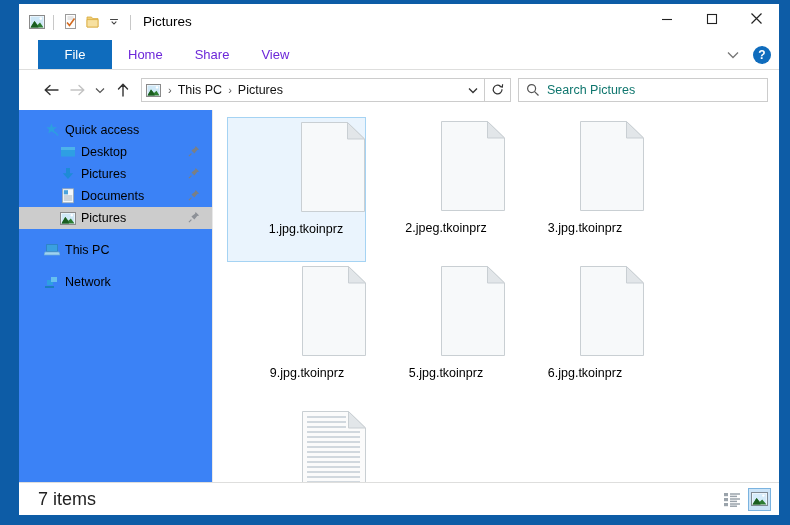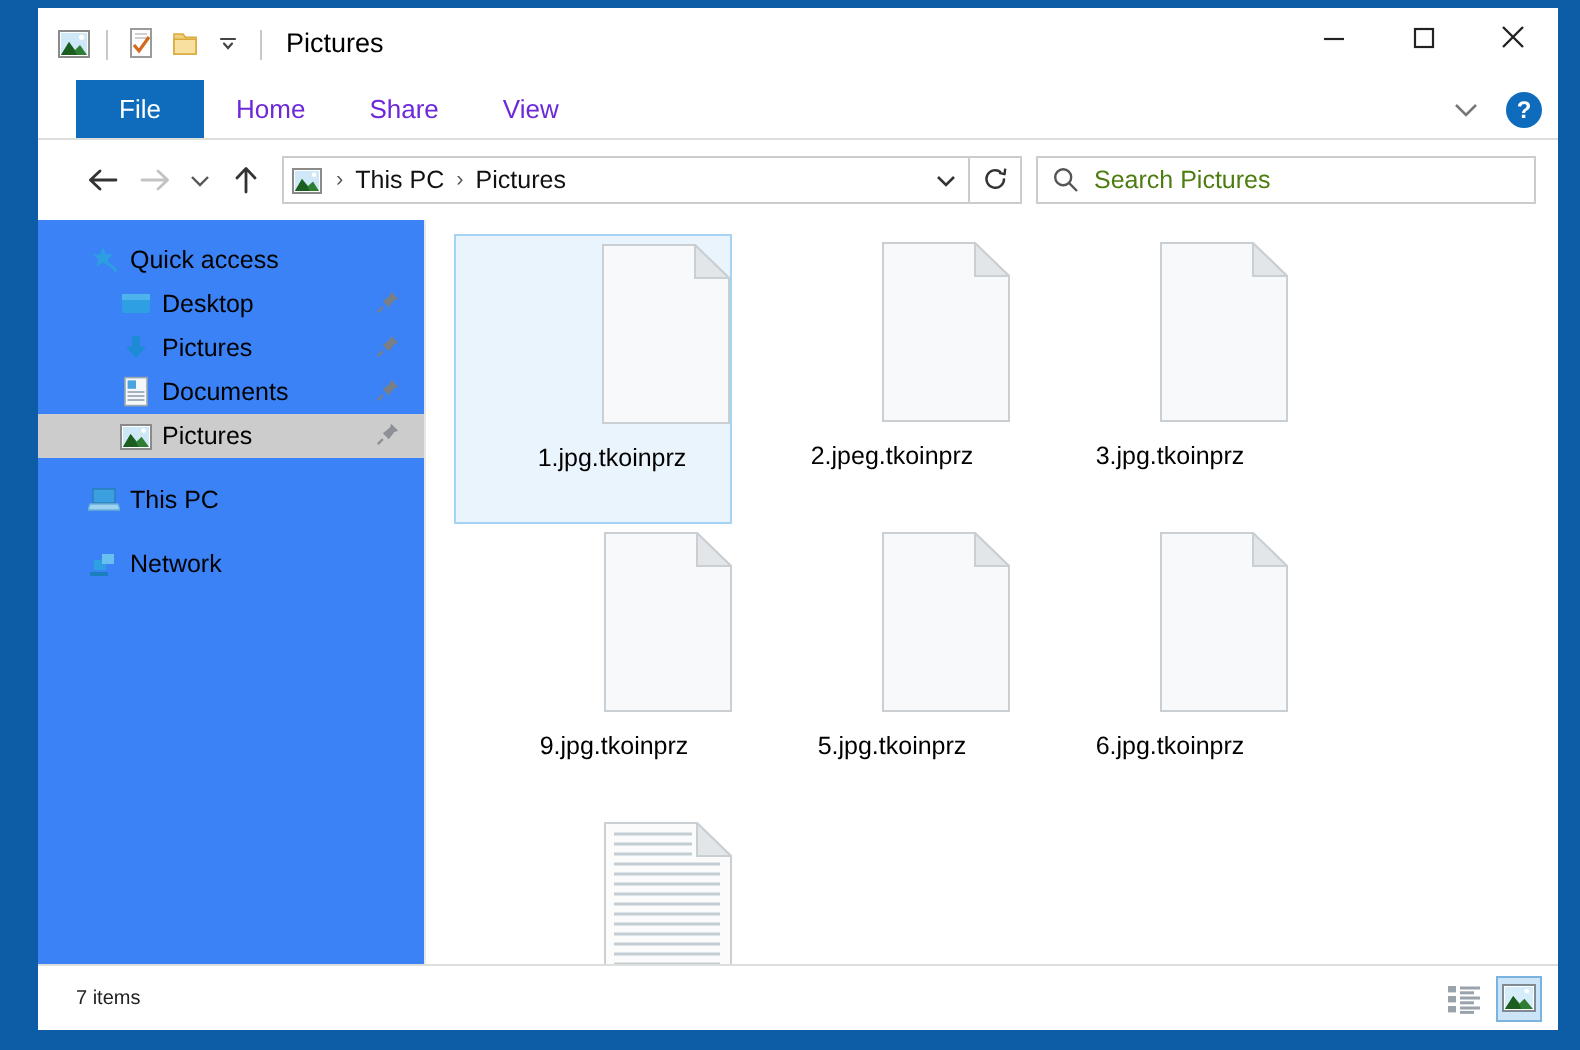--- a/index.html
+++ b/index.html
@@ -59,21 +59,21 @@
   
   #ribbon {
     position: relative; height: 30px; background: #ffffff; z-index: 10;
     display: flex; align-items: stretch; border-bottom: 1px solid #dededd;
   }
   .tab {
     display: flex; align-items: center; justify-content: center;
     font-size: 13px; color: #6d28d9; padding: 0 16px; height: 29px;
   }
   .tab.file {
-    background: #0f6cbd; color: #fff; width: 64px; padding: 0;
+    background: #0f6cbd; color: #fff; width: 74px; padding: 0;
     margin-left: 19px;
   }
   .ribbon-right { position: absolute; right: 8px; top: 0; height: 29px; display: flex; align-items: center; gap: 8px; }
   .chev-btn { width: 24px; height: 24px; display:flex; align-items:center; justify-content:center; }
   .help-btn { width: 18px; height: 18px; border-radius: 50%; background: #0f6cbd; color: #fff;
     font-size: 12px; font-weight: bold; display:flex; align-items:center; justify-content:center; }
   
   #addrrow {
     position: relative; height: 40px; background: #fff; z-index: 10;
     display: flex; align-items: center; padding: 0 11px 0 19px; gap: 0;
@@ -88,21 +88,21 @@
   .crumb { font-size: 12.5px; color: #111; padding: 0 2px; white-space: nowrap; }
   .crumb-sep { color: #555; font-size: 11px; padding: 0 4px; }
   .addr-chev { margin-left: auto; width: 22px; display:flex; align-items:center; justify-content:center; flex-shrink:0;}
   .refreshbtn { width: 26px; height: 24px; border: 1px solid #cccccc; border-left: none;
     display: flex; align-items: center; justify-content: center; background: #fff; flex-shrink: 0; }
   .searchbox {
     width: 250px; height: 24px; border: 1px solid #cccccc; background: #fff;
     display: flex; align-items: center; margin-left: 7px; flex-shrink: 0;
   }
   .search-icon { width: 28px; display:flex; align-items:center; justify-content:center; }
-  .search-ph { font-size: 12.5px; color: #4d7c0f; }
+  .search-ph { font-size: 12.5px; color: #0f766e; }
   
   #main { position: relative; display: flex; height: 372px; background: #fff; z-index: 10; }
   #sidebar { width: 193px; background: #3b82f6; padding-top: 9px; position: relative; z-index: 11;}
   .nav-item {
     height: 22px; display: flex; align-items: center; position: relative;
     font-size: 12.5px; color: #000; padding-left: 26px;
   }
   .nav-item.selected { background: #cccccc; }
   .nav-item.root { padding-left: 26px; }
   .nav-item.child { padding-left: 42px; align-items: center; }
@@ -125,21 +125,21 @@
   .cell .thumb { height: 97px; display: flex; align-items: flex-start; justify-content: center; }
   .cell .name {
     font-size: 12.5px; color: #000; text-align: center; line-height: 16px;
     width: 118px; margin-top: 2px; word-wrap: break-word;
   }
   
   #statusbar {
     position: relative; height: 33px; background: #fff; border-top: 1px solid #dededd;
     display: flex; align-items: center; padding: 0 8px 0 19px; z-index: 10;
   }
-  .status-text { font-size: 10px; color: #222; }
+  .status-text { font-size: 18px; color: #222; }
   .viewbtns { margin-left: auto; display: flex; align-items: center; gap: 4px; }
   .viewbtn { width: 23px; height: 23px; display: flex; align-items: center; justify-content: center; }
   .viewbtn.active { background: #cce4f7; border: 1px solid #7ab3e0; }
 </style>
 </head>
 <body>
 
 <div id="frame">
   <div id="window">
 

